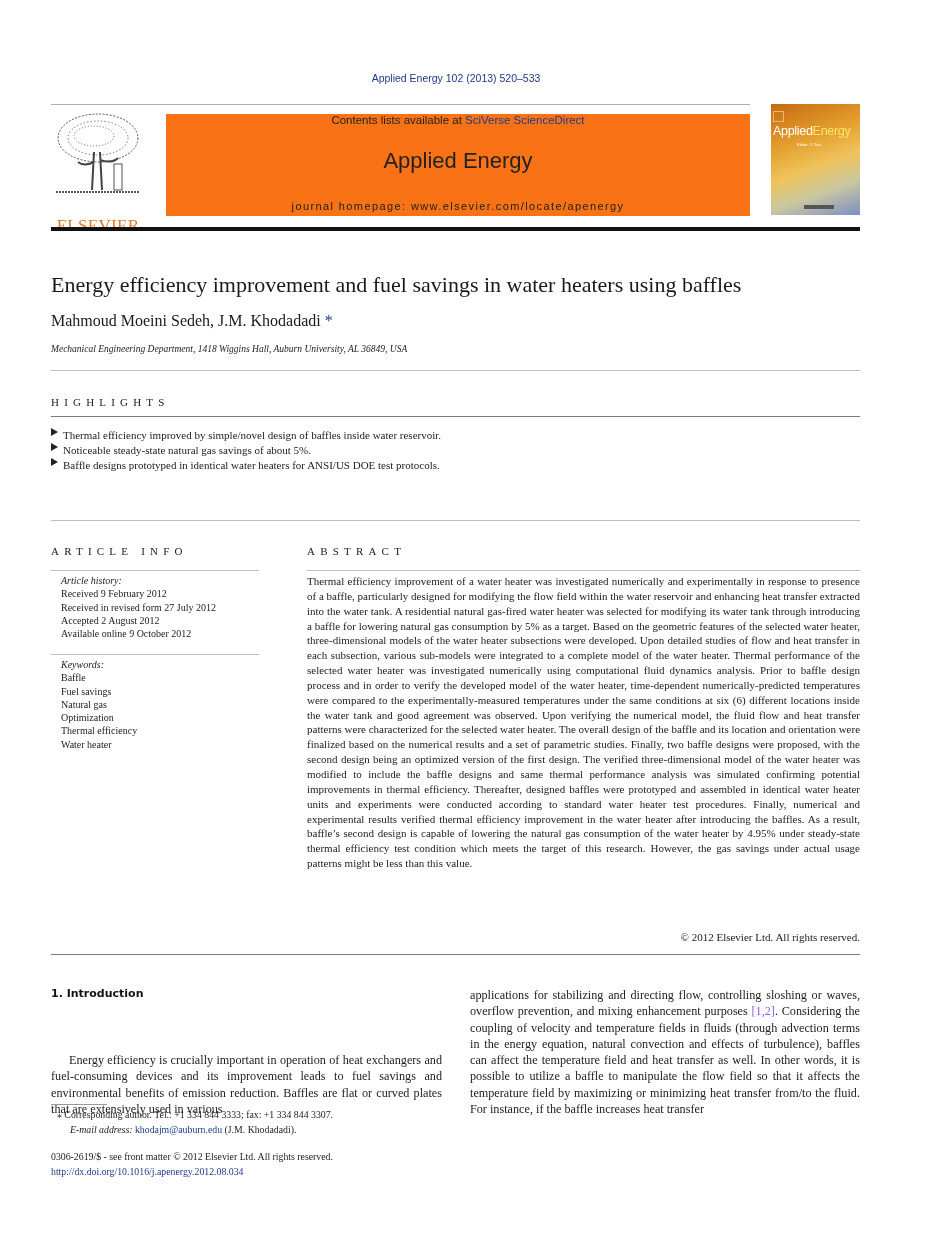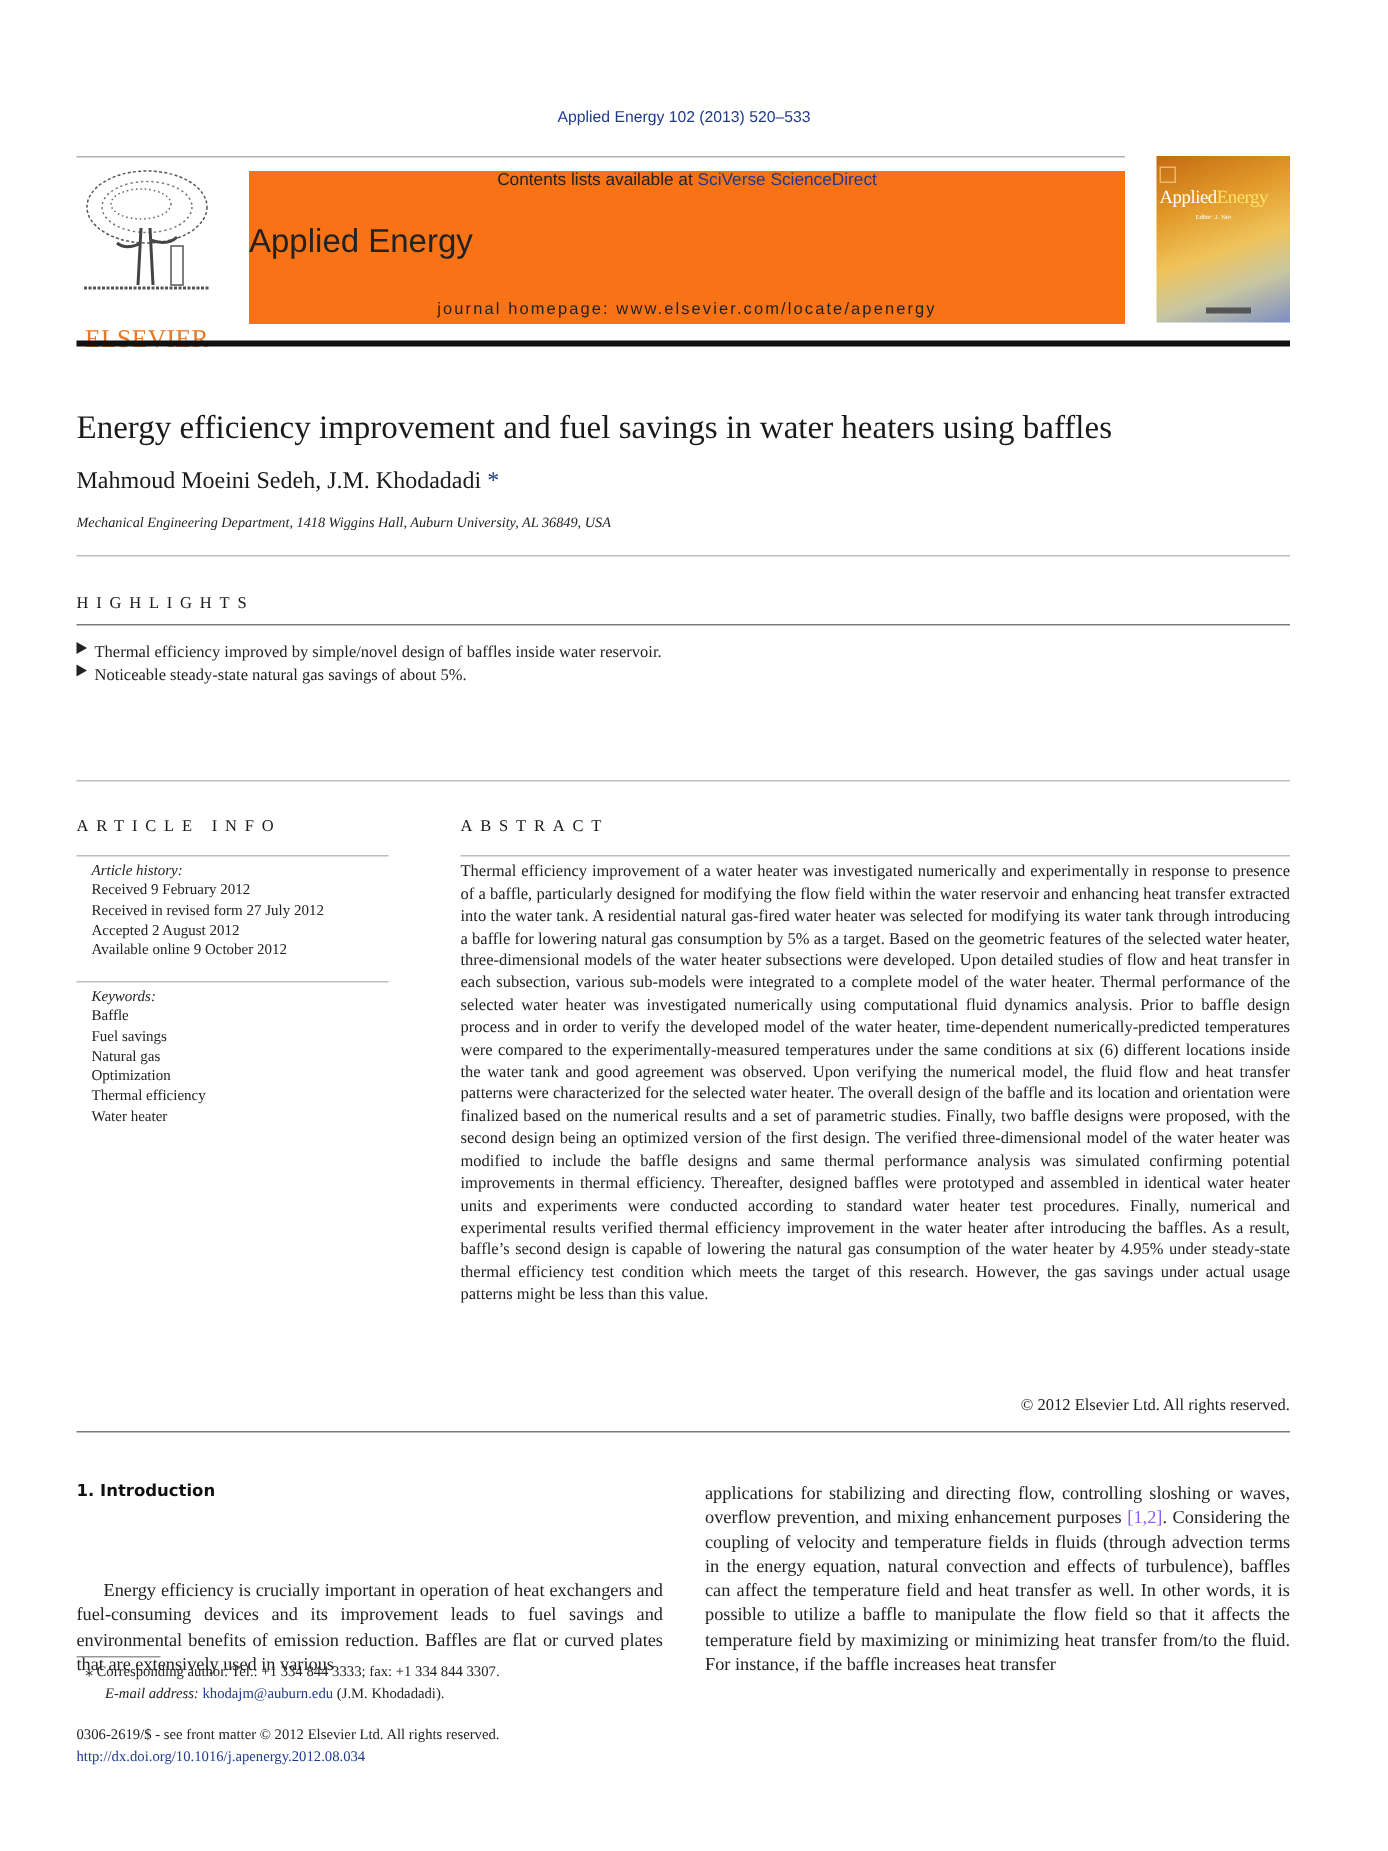--- a/index.html
+++ b/index.html
@@ -10,27 +10,27 @@
                  font-size: 10.5px; color: #1f3a8a; }
   .thin-top { left: 51px; top: 104px; width: 699px; height: 1px; background: #b0b0b0; }
   .logo { left: 51px; top: 112px; width: 94px; height: 104px; }
   .logo-tree { position: absolute; left: 3px; top: 0; width: 88px; height: 84px; }
   .logo-text { position: absolute; left: 0; top: 86px; width: 94px; text-align: center; color: #e87722;
                font-family: "Liberation Serif", serif; font-size: 17px; letter-spacing: 0.3px; margin-top: 18px; }
   .banner { left: 166px; top: 114px; width: 584px; height: 102px; background: #f97316; }
   .contents { position: absolute; left: 0; width: 100%; top: 0; text-align: center;
               font-family: "Liberation Sans", sans-serif; font-size: 11.5px; color: #222; }
   .contents .link { color: #1f3a8a; }
-  .journal-title { position: absolute; left: 0; width: 100%; top: 34px; 
+  .journal-title { position: absolute; left: 0; width: 100%; top: 34px; text-align: center;
                    font-family: "Liberation Sans", sans-serif; font-size: 22px; color: #222; }
   .homepage { position: absolute; left: 0; width: 100%; top: 86px; text-align: center;
               font-family: "Liberation Sans", sans-serif; font-size: 11px; letter-spacing: 1.4px; color: #222; }
   .cover { left: 771px; top: 104px; width: 89px; height: 111px;
            background: linear-gradient(160deg, #c46a12 0%, #e29a2a 30%, #efc35a 55%, #c9c7a0 75%, #7d8ec4 100%); }
-  .cover-title { position: absolute; left: 2px; top: 20px; font-family: Liberation Serif, serif;
+  .cover-title { position: absolute; left: 2px; top: 20px; font-family: Liberation Sans, sans-serif;
                  font-size: 12.5px; color: #fff; letter-spacing: -0.3px; }
   .cover-title b { font-weight: normal; color: #ffe36a; }
   .cover-editor { position: absolute; left: 26px; top: 38px; font-size: 4px; color: #fff; font-family: "Liberation Sans", sans-serif; }
   .cover-box { position: absolute; left: 2px; top: 7px; width: 9px; height: 9px; border: 1px solid #e8b870; }
   .cover-foot { position: absolute; left: 33px; top: 101px; width: 30px; height: 4px; background: #555; }
   .thick-rule { left: 51px; top: 227px; width: 809px; height: 4px; background: #111; }
   .title { left: 51px; top: 272px; font-size: 22px; color: #1a1a1a; }
   .authors { left: 51px; top: 312px; font-size: 16px; color: #1a1a1a; }
   .authors .star { color: #1f3a8a; }
   .affil { left: 51px; top: 344px; font-size: 9.5px; font-style: italic; color: #222; }
@@ -105,20 +105,24 @@
 <div class="abs hr-dark" style="left:51px; top:416px; width:809px;"></div>
 <ul class="abs highlights">
   <li>
       <span class="tri"></span>
       <span>Thermal efficiency improved by simple/novel design of baffles inside water reservoir.</span>
     </li>
   <li>
       <span class="tri"></span>
       <span>Noticeable steady-state natural gas savings of about 5%.</span>
     </li>
+  <li>
+      <span class="tri"></span>
+      <span>Baffle designs prototyped in identical water heaters for ANSI/US DOE test protocols.</span>
+    </li>
 </ul>
 
 <div class="abs hr" style="left:51px; top:520px; width:809px;"></div>
 
 <div class="abs sec-label" style="left:51px; top:545px;">ARTICLE INFO</div>
 <div class="abs hr" style="left:51px; top:570px; width:208px;"></div>
 <div class="abs info-col" style="top:574px;">
   <div class="it">Article history:</div>
   <div>Received 9 February 2012</div>
   <div>Received in revised form 27 July 2012</div>

